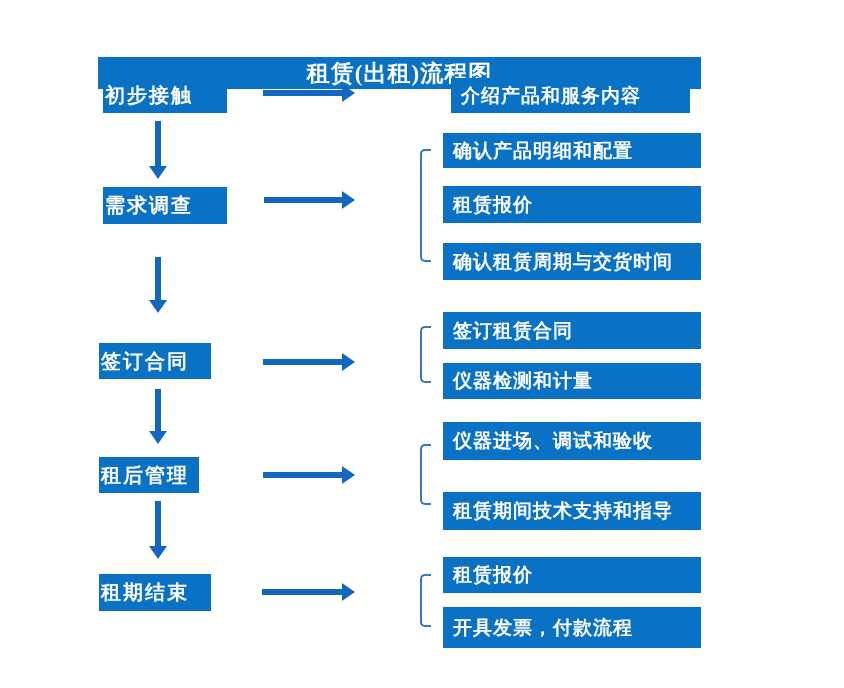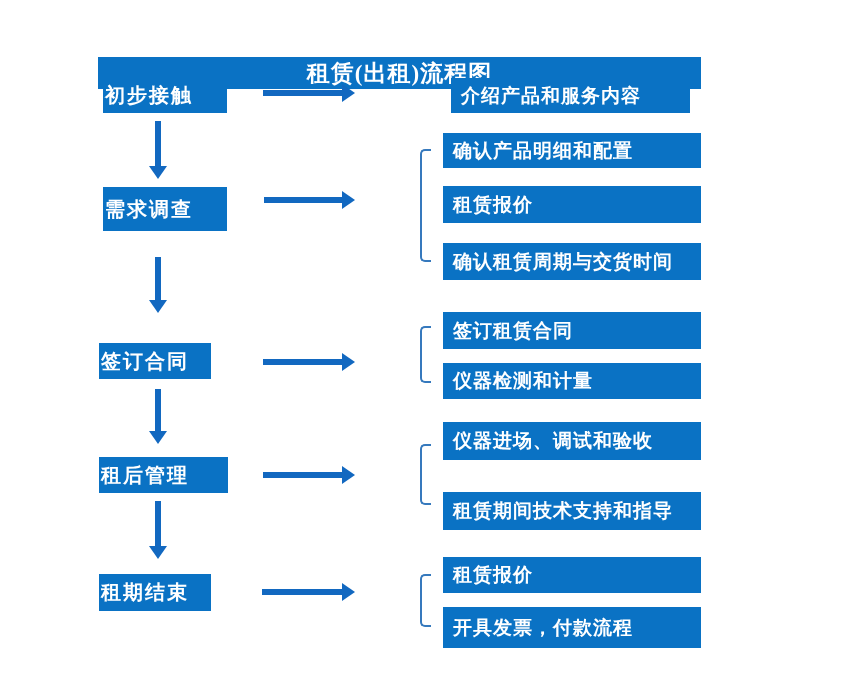--- a/index.html
+++ b/index.html
@@ -30,23 +30,23 @@
   }
 </style>
 </head>
 <body>
 
 <div class="canvas">
 
   <div class="title-bar" style="left:98px;top:13px;width:603px;height:32px;">租赁(出租)流程图</div>
 
   <div class="box left-box" style="left:103px;top:78px;width:124px;height:35px;">初步接触</div>
-  <div class="box left-box" style="left:103px;top:187px;width:124px;height:44px;font-family:Liberation Serif, serif;">需求调查</div>
+  <div class="box left-box" style="left:103px;top:187px;width:124px;height:37px;font-family:Liberation Serif, serif;">需求调查</div>
   <div class="box left-box" style="left:99px;top:343px;width:112px;height:36px;">签订合同</div>
-  <div class="box left-box" style="left:99px;top:457px;width:129px;height:36px;">租后管理</div>
+  <div class="box left-box" style="left:99px;top:457px;width:100px;height:36px;">租后管理</div>
   <div class="box left-box" style="left:99px;top:574px;width:112px;height:37px;">租期结束</div>
 
   <div class="arrow-down" style="left:149px;top:121px;height:58px;">
     <div class="shaft"></div>
     <div class="head"></div>
   </div>
   <div class="arrow-down" style="left:149px;top:257px;height:56px;">
     <div class="shaft"></div>
     <div class="head"></div>
   </div>

